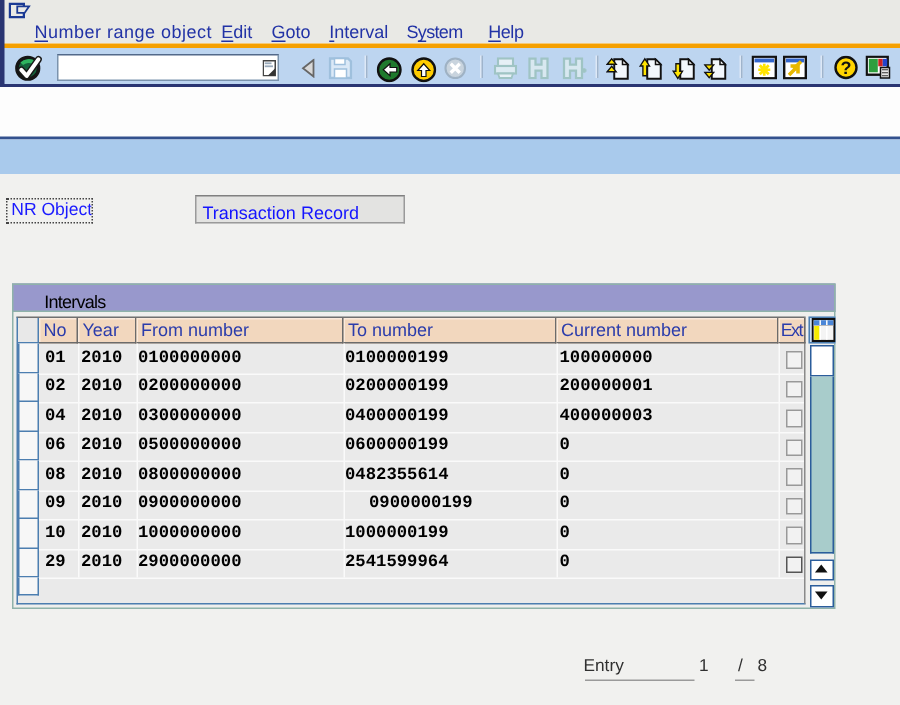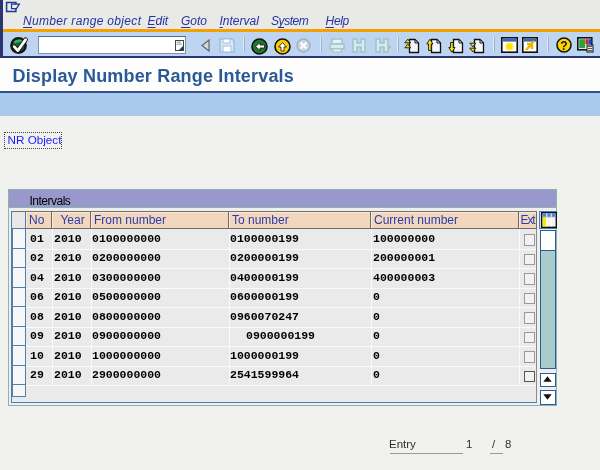--- a/index.html
+++ b/index.html
@@ -6,21 +6,21 @@
   html,body { width:600px; height:470px; overflow:hidden; }
   body { font-family:"Liberation Sans", sans-serif; background:#fff; position:relative; }
   #page { position:absolute; left:0; top:0; width:600px; height:470px; }
   .abs { position:absolute; }
   
   #menubar { left:0; top:0; width:600px; height:29px; background:#e9e9e5; }
   #leftedge { left:0; top:0; width:3px; height:58px; background:#2a3572; z-index:5; }
   #orangeline { left:0; top:29px; width:600px; height:2.5px; background:#f5a000; }
   #toolbar { left:0; top:31.5px; width:600px; height:24px; background:#bdd5f0; }
   #tbbottom { left:0; top:55.5px; width:600px; height:2.5px; background:#2a3572; }
-  .menuitem { position:absolute; top:14px; font-size:12px; color:#2233a6; white-space:nowrap;font-style:italic; }
+  .menuitem { position:absolute; top:14px; font-size:12px; color:#2233a6; white-space:nowrap; }
   .menuitem u { text-decoration:underline; text-underline-offset:1.5px; }
   #titlebar { left:0; top:58px; width:600px; height:33px; background:#fdfdfd; }
   #titletext { left:12.5px; top:65.5px; font-size:18px; font-weight:bold; color:#2a5a96; letter-spacing:0.18px; }
   #navline { left:0; top:91px; width:600px; height:2px; background:#33518e; }
   #appbar { left:0; top:93px; width:600px; height:23px; background:#a9caec; }
   #content { left:0; top:116px; width:600px; height:354px; background:#f1f1ef; }
   
   #nrlabel { left:4px; top:131.5px; width:58px; height:17px; border:1px dotted #444; color:#1a1aff; font-size:11.7px; padding-left:2.5px; padding-top:0.5px; background:transparent; white-space:nowrap; overflow:hidden; }
   #trbox { left:130px; top:130px; width:140px; height:19px; background:#e3e3e1; border:1px solid #9a9a9a; border-top-color:#808080; color:#1414ff; font-size:12px; padding-left:4px; padding-top:3.5px; }
   
@@ -157,35 +157,35 @@
   <svg class="ticon" style="left:576.5px;top:37px" width="17" height="16" viewBox="0 0 17 16">
     <rect x="0.8" y="0.8" width="14" height="12" fill="#fff" stroke="#111" stroke-width="1.6"></rect>
     <rect x="2.2" y="2.2" width="6" height="9" fill="#2e9e3e"></rect>
     <rect x="8.5" y="2.2" width="3" height="5" fill="#cc2222"></rect>
     <rect x="11.5" y="2.2" width="3" height="5" fill="#2244cc"></rect>
     <rect x="10" y="8" width="6" height="7" fill="#e8e8e8" stroke="#111" stroke-width="1"></rect>
     <path d="M11 9.5 L15 9.5 M11 11.5 L15 11.5 M11 13.5 L15 13.5" stroke="#333" stroke-width="0.8"></path>
   </svg>
 
   <div class="abs" id="titlebar"></div>
-  <div class="abs" id="titletext">Display Number Range Intervals</div>
   <div class="abs" id="navline"></div>
   <div class="abs" id="appbar"></div>
   <div class="abs" id="content"></div>
 
   <div class="abs" id="nrlabel">NR Object</div>
+  <div class="abs" id="trbox">Transaction Record</div>
 
   <div class="abs" id="tray"></div>
   <div class="abs" id="trayhead">Intervals</div>
 
   <div class="abs" id="tbl"></div>
 
   <div class="selh"></div>
   <div class="hcell" style="left:26px;width:26px;">No</div>
-  <div class="hcell" style="left:52px;width:39px;text-align:center;">Year</div>
+  <div class="hcell" style="left:52px;width:39px;">Year</div>
   <div class="hcell" style="left:229px;width:142px;">To number</div>
   <div class="hcell" style="left:91px;width:138px;">From number</div>
   <div class="hcell" style="left:371px;width:148px;">Current number</div>
   <div class="hcell" style="left:519px;width:17.5px;padding-left:1.5px;font-size:12px;letter-spacing:-1.1px">Ext</div>
 
   <div class="row" style="top:231.5px">
       <span style="position:absolute;left:4px">01</span>
       <span style="position:absolute;left:28px">2010</span>
       <span style="position:absolute;left:66px">0100000000</span>
       <span style="position:absolute;left:204px">0100000199</span>
@@ -209,21 +209,21 @@
       <span style="position:absolute;left:4px">06</span>
       <span style="position:absolute;left:28px">2010</span>
       <span style="position:absolute;left:66px">0500000000</span>
       <span style="position:absolute;left:204px">0600000199</span>
       <span style="position:absolute;left:347px">0</span>
     </div>
   <div class="row" style="top:309.5px">
       <span style="position:absolute;left:4px">08</span>
       <span style="position:absolute;left:28px">2010</span>
       <span style="position:absolute;left:66px">0800000000</span>
-      <span style="position:absolute;left:204px">0960070247</span>
+      <span style="position:absolute;left:204px">0482355614</span>
       <span style="position:absolute;left:347px">0</span>
     </div>
   <div class="row" style="top:329px">
       <span style="position:absolute;left:4px">09</span>
       <span style="position:absolute;left:28px">2010</span>
       <span style="position:absolute;left:66px">0900000000</span>
       <span style="position:absolute;left:220px">0900000199</span>
       <span style="position:absolute;left:347px">0</span>
     </div>
   <div class="row" style="top:348.5px">

